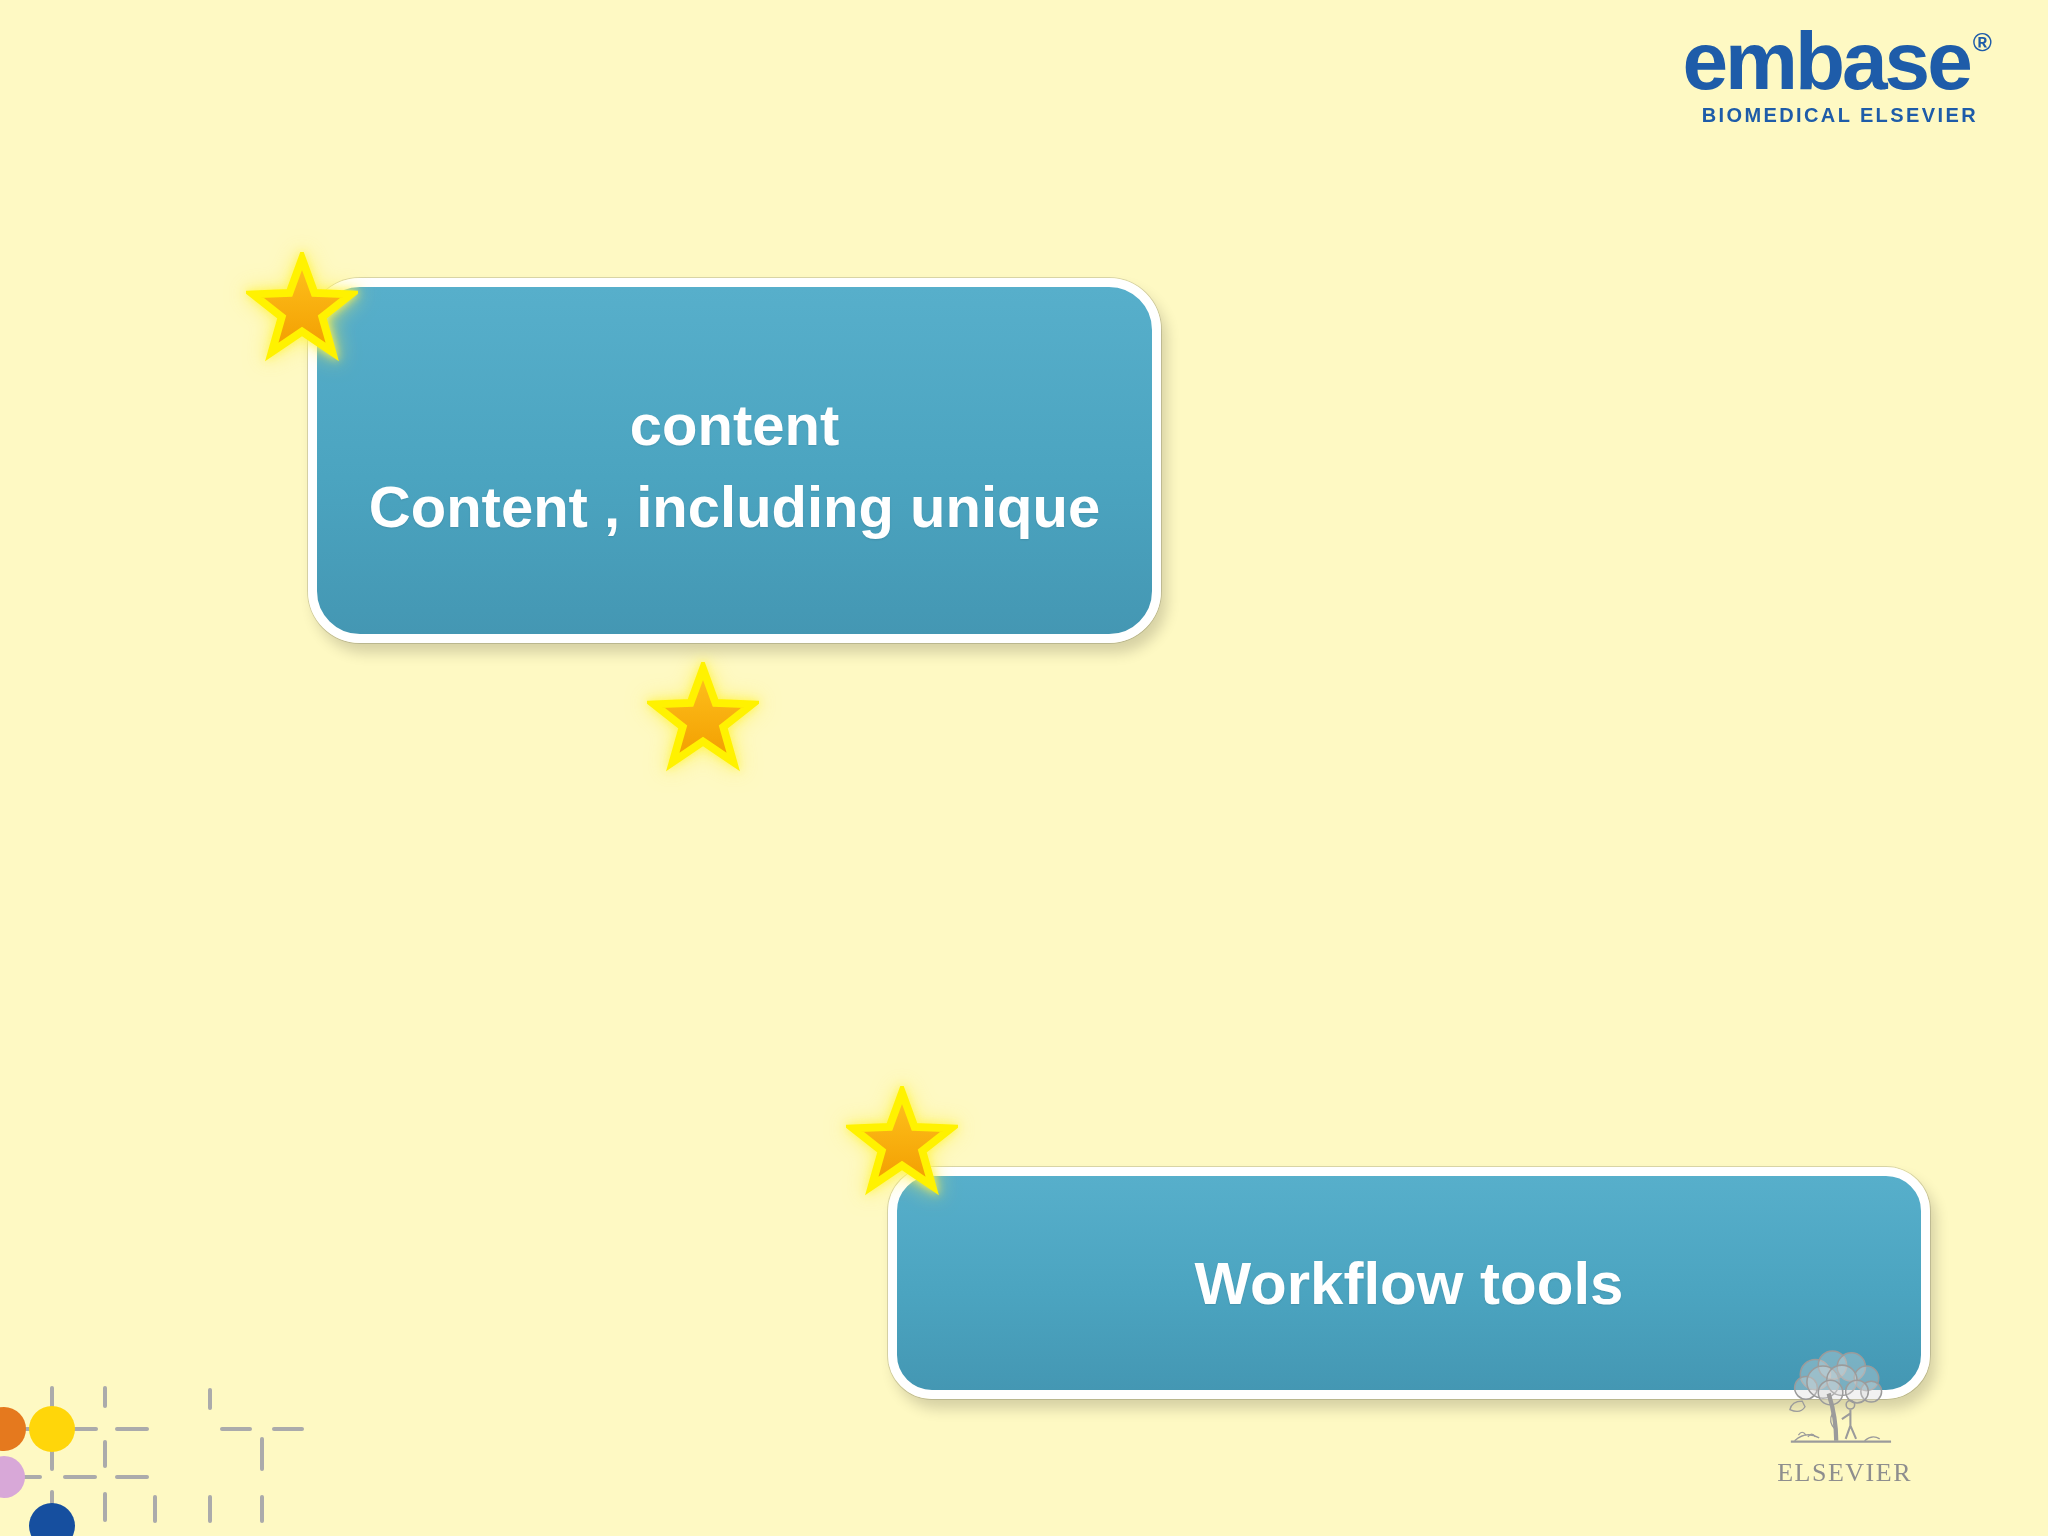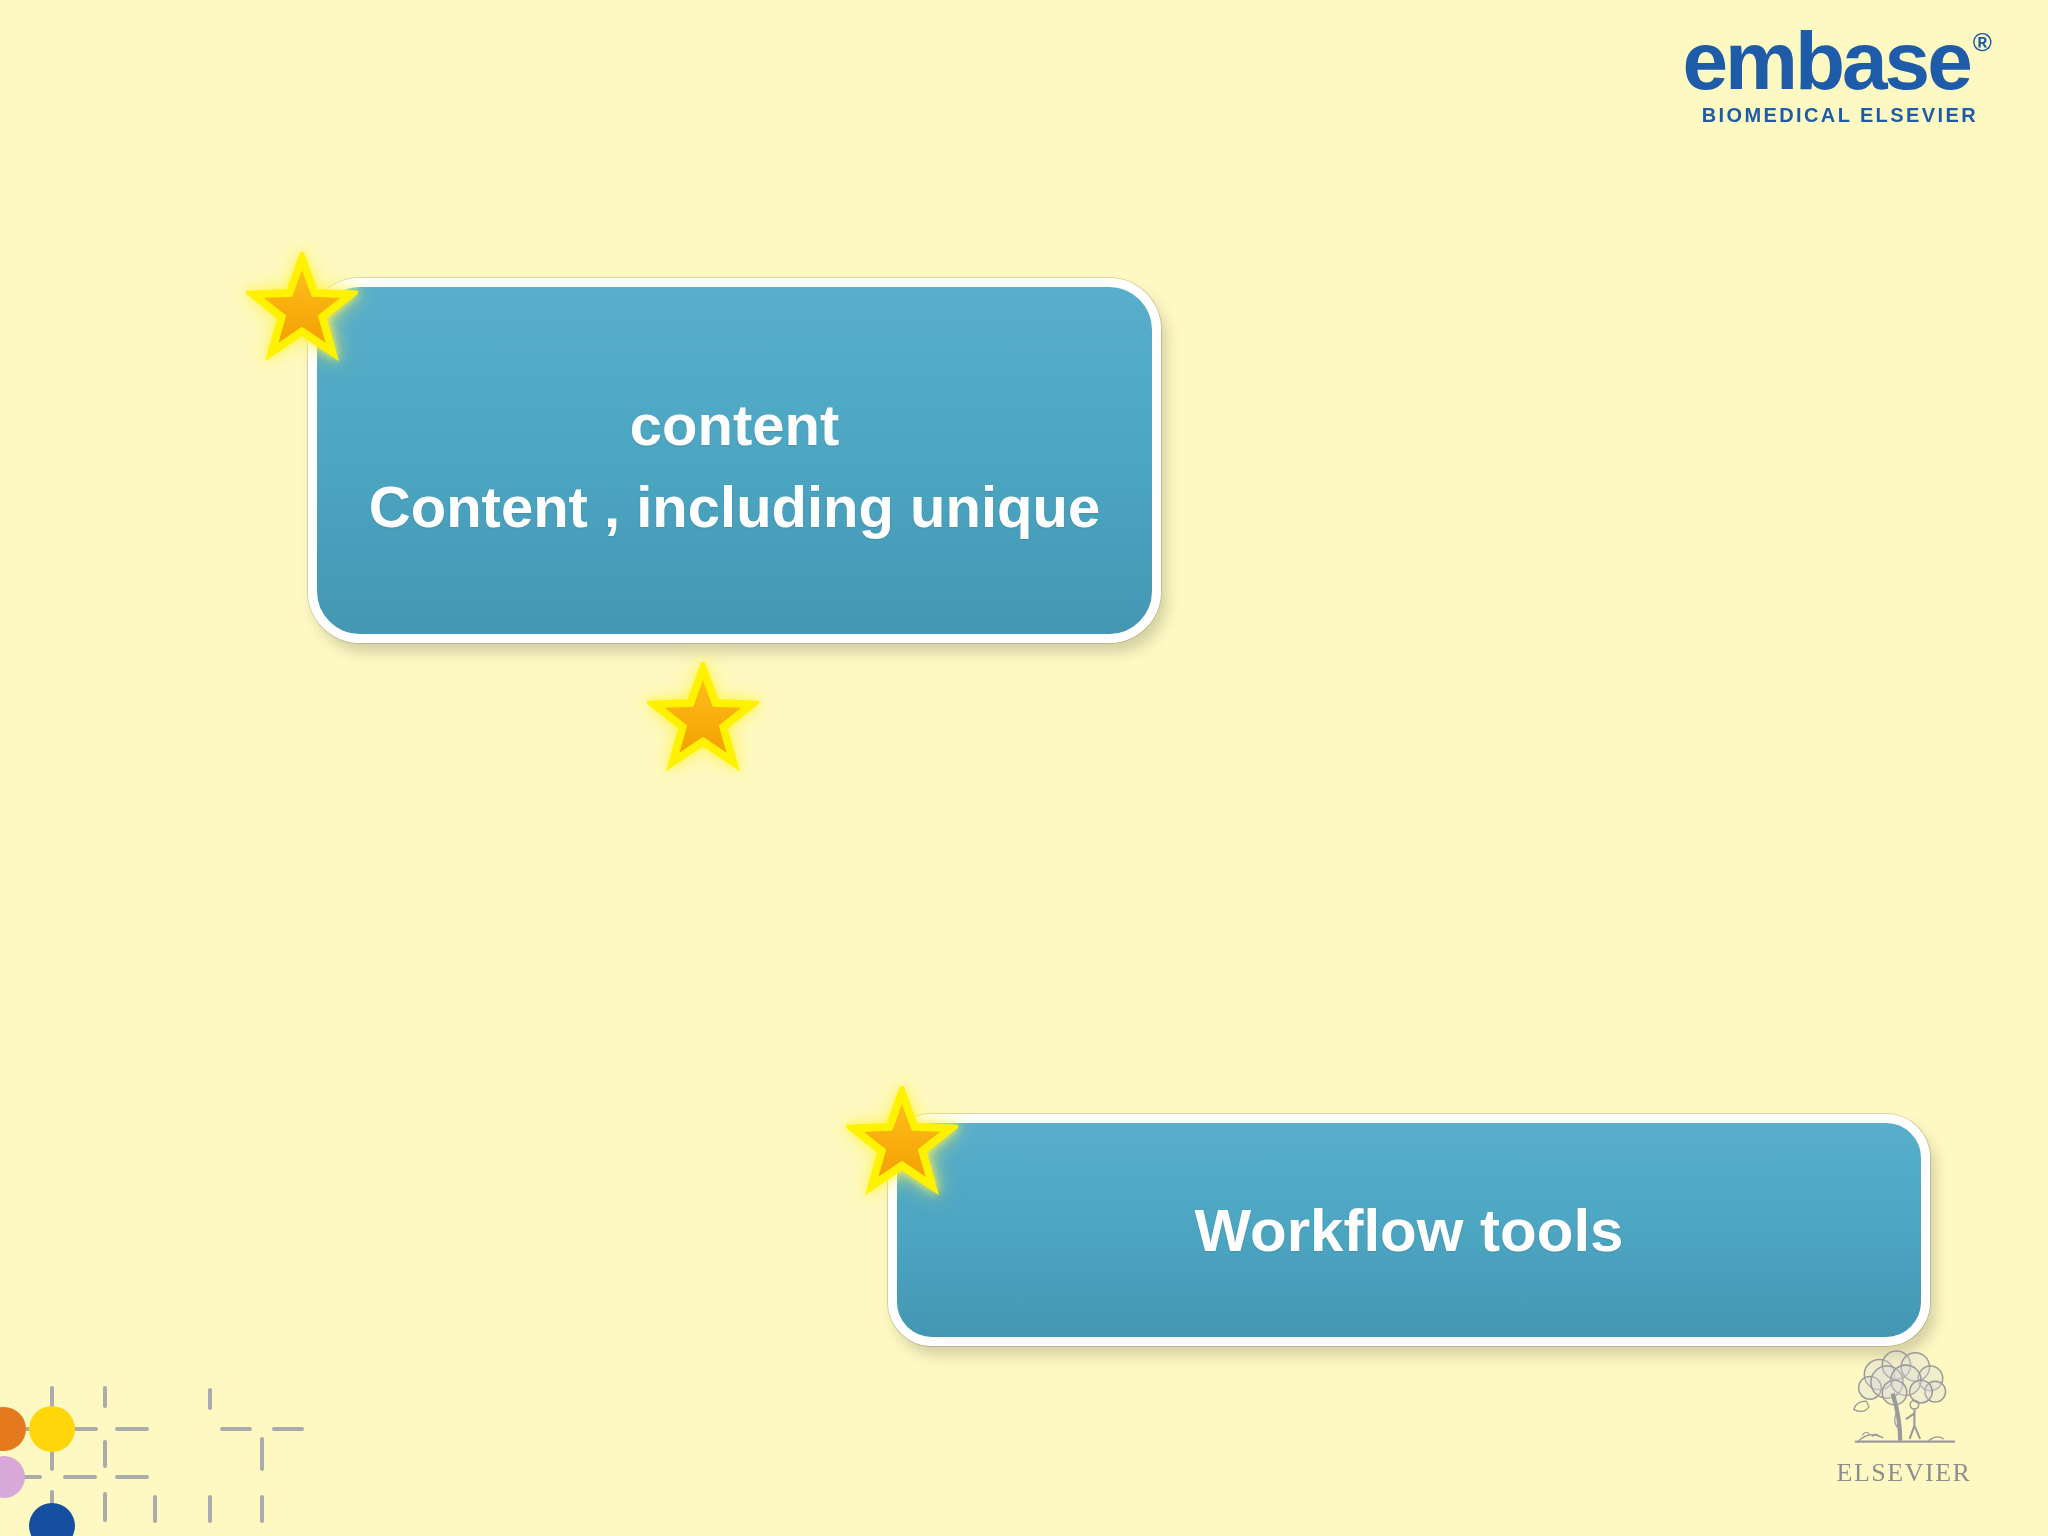--- a/index.html
+++ b/index.html
@@ -34,33 +34,33 @@
     position:absolute;box-sizing:border-box;
     background:linear-gradient(180deg,var(--box-teal-light,#57AFCB) 0%,var(--box-teal,#4BA4C0) 55%,var(--box-teal-dark,#4497B3) 100%);
     border:9px solid #fff;border-radius:52px;
     box-shadow:0 0 0 1px rgba(0,0,0,.14), 6px 10px 14px rgba(0,0,0,.16);
     display:flex;align-items:center;justify-content:center;text-align:center;
     color:var(--text-white,#fff);font-weight:bold;
     text-shadow:0 1px 2px rgba(0,0,0,.10);
   }
   .box-1{left:308px;top:278px;width:853px;height:365px;font-size:58px;line-height:82px;padding-top:10px;}
   .box-2{left:710px;top:682px;width:657px;height:363px;font-size:60px;}
-  .box-3{left:888px;top:1114px;width:1042px;height:232px;font-size:60px;border-radius:44px;}
+  .box-3{left:888px;top:1167px;width:1042px;height:232px;font-size:60px;border-radius:44px;}
 
   
   .star{
     position:absolute;width:112px;height:112px;z-index:5;
     filter:drop-shadow(0 0 4px rgba(255,243,77,.95)) drop-shadow(0 0 10px rgba(255,243,77,.65));
   }
   .star-1{left:246px;top:252px;}
   .star-2{left:647px;top:662px;}
   .star-3{left:846px;top:1086px;}
 
   
-  .elsevier{position:absolute;left:1832px;top:1350px;width:144px;text-align:center;color:var(--elsevier-gray,#8E8E8E);}
+  .elsevier{position:absolute;left:1768px;top:1350px;width:144px;text-align:right;color:var(--elsevier-gray,#8E8E8E);}
   .elsevier-tree{width:140px;height:104px;display:block;margin:0 auto;}
   .elsevier-word{font-family:"Liberation Serif","DejaVu Serif",serif;font-size:26px;letter-spacing:1.5px;margin-top:4px;}
 
   
   .corner-decoration{position:absolute;left:0;top:1380px;width:340px;height:156px;}
   .dot{position:absolute;border-radius:50%;}
   .dot-orange{left:-18px;top:27px;width:44px;height:44px;background:var(--dot-orange,#E5791E);}
   .dot-yellow{left:29px;top:26px;width:46px;height:46px;background:var(--dot-yellow,#FFD60A);}
   .dot-pink{left:-17px;top:76px;width:42px;height:42px;background:var(--dot-pink,#D8A8D8);}
   .dot-blue{left:29px;top:123px;width:46px;height:46px;background:var(--dot-blue,#164F9F);}

